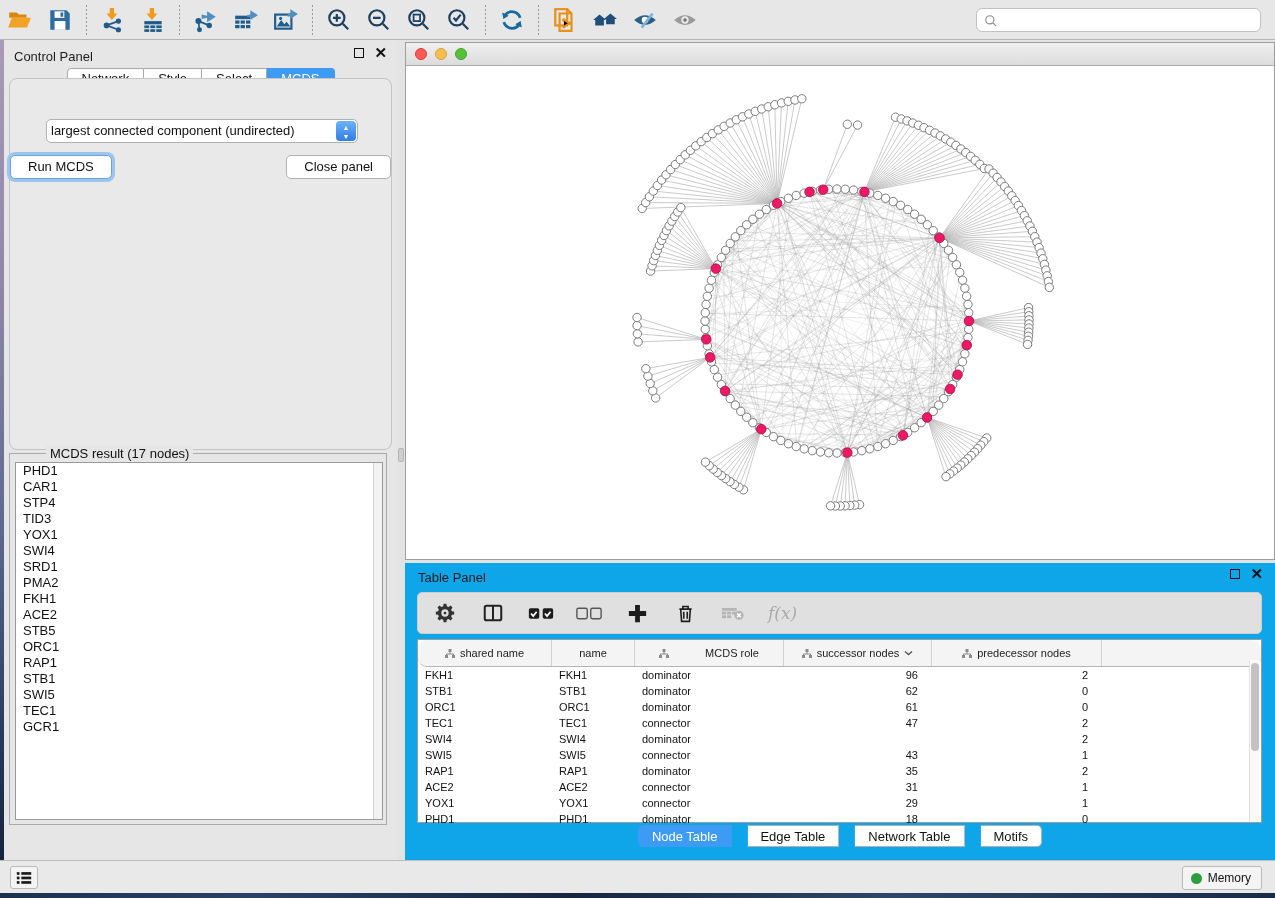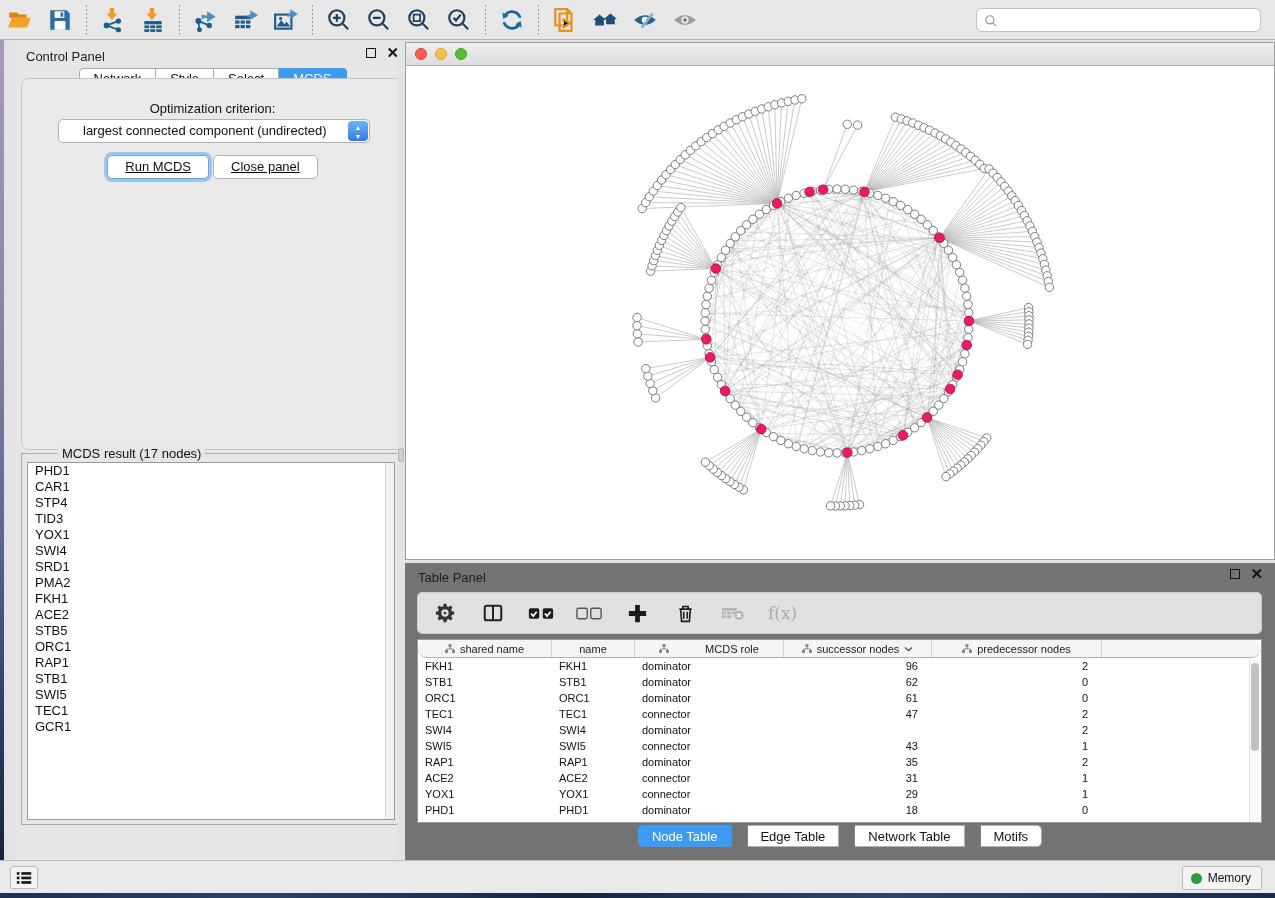--- a/index.html
+++ b/index.html
@@ -22,43 +22,43 @@
   .searchbox input { position:absolute; left:26px; top:1px; width:250px; height:20px;
     border:none; outline:none; font-size:12px; font-family:"Liberation Sans",sans-serif; background:transparent; }
   .searchbox svg { position:absolute; left:7px; top:5px; width:14px; height:14px; }
 
   
   .main { position:absolute; left:0; top:40px; width:1275px; height:820px; background:#e3e3e3; }
   .wallpaper-left { position:absolute; left:0; top:0; width:4px; height:820px;
     background:linear-gradient(#a89ab8, #8f86a8 30%, #5c6890 60%, #273a5e 85%, #16233c); }
 
   
-  .control-panel { position:absolute; left:16px; top:0; width:393px; height:820px; background:#e6e6e6; }
+  .control-panel { position:absolute; left:4px; top:0; width:393px; height:820px; background:#e6e6e6; }
   .panel-title { position:absolute; left:10px; top:9px; font-size:13px; color:#1d1d1d; }
   .panel-btns { position:absolute; right:10px; top:8px; display:flex; gap:10px; align-items:center; }
   .float-btn { width:10px; height:10px; border:1.5px solid #111; display:inline-block; }
   .close-btn { font-size:15px; font-weight:bold; color:#111; line-height:10px; }
 
   .ctab-group { position:absolute; left:50%; top:28px; transform:translateX(-50%); display:flex; }
   .ctab { height:21px; padding:0 14px; font-size:13px; line-height:20px; color:#111;
     background:#fff; border:1px solid #a9a9a9; border-left:none; }
   .ctab:first-child { border-left:1px solid #a9a9a9; border-radius:4px 0 0 4px; }
   .ctab:last-child { border-radius:0 4px 4px 0; }
   .ctab.active { background:#3e9bf4; border-color:#3e9bf4; color:#fff; }
 
   .inner-box { position:absolute; left:5px; top:38px; width:383px; height:372px;
     background:#e9e9e9; border:1px solid #c4c4c4; border-radius:8px; }
   .opt-label { position:absolute; width:100%; top:22px; text-align:center; font-size:13px; color:#111; }
   .dropdown { position:absolute; left:36px; top:40px; width:312px; height:24px; background:#fff;
     border:1px solid #b1b1b1; border-radius:5px; font-size:13px; line-height:22px;
-    padding-left:24px; color:#111; }
+    padding-left:4px; color:#111; }
   .dd-step { position:absolute; right:1px; top:1px; width:20px; height:20px; border-radius:4px;
     background:linear-gradient(#6eb3f9,#2f7de4); color:#fff; font-size:7px; line-height:9px;
     text-align:center; padding-top:2px; }
-  .btn-row { position:absolute; left:0; top:76px; width:100%; display:flex; justify-content:center; gap:4px;text-decoration:underline; }
+  .btn-row { position:absolute; left:0; top:76px; width:100%; display:flex; justify-content:space-between; gap:4px; }
   .mac-btn { height:24px; padding:0 17px; background:#fff; border:1px solid #b1b1b1; border-radius:5px;
     font-size:13px; line-height:22px; color:#111; }
   .mac-btn.focused { box-shadow:0 0 0 3px #9dc6ee; border-color:#6ba3d6; }
 
   .result-box { position:absolute; left:5px; top:413px; width:378px; height:372px;
     border:1px solid #aaa; background:#e6e6e6; }
   .result-title { position:absolute; left:8px; top:-8px; background:#e6e6e6; padding:0 4px;
     font-size:13px; color:#111;margin-left:28px; }
   .result-list { position:absolute; left:5px; top:8px; width:368px; height:358px; background:#fff;
     border:1px solid #9a9a9a; overflow:hidden; }
@@ -83,32 +83,32 @@
   .tl.green { background:#57c038; border:1px solid #3ea52a; }
   .net-title { position:absolute; width:100%; top:4px; text-align:center; font-size:13px; color:#222; }
   .net-canvas { position:absolute; left:0; top:23px; width:868px; height:493px; background:#fff; }
   .net-canvas svg { width:100%; height:100%; }
 
   
   .hsplit-handle { position:absolute; left:855px; top:551px; width:10px; height:7px;
     background:#d6d6d6; border:1px solid #bdbdbd; border-radius:1px; }
 
   
-  .table-panel { position:absolute; left:405px; top:523px; width:870px; height:297px; background:#737373; }
+  .table-panel { position:absolute; left:405px; top:523px; width:870px; height:297px; background:#0ea5e9; }
   .tp-title { position:absolute; left:13px; top:7px; font-size:13px; color:#1d1d1d; }
   .tp-btns { position:absolute; right:12px; top:6px; display:flex; gap:10px; align-items:center; }
   .tp-toolbar { position:absolute; left:12px; top:29px; width:845px; height:42px;
     background:#e0e0e0; border:1px solid #cdcdcd; border-radius:5px;
     display:flex; align-items:center; padding-left:14px; gap:22px; }
   .tpi { display:flex; align-items:center; justify-content:center; width:26px; height:26px; }
-  .fx-label { font-family:"DejaVu Serif", serif; font-size:17px; color:#a9a9a9; }
+  .fx-label { font-family:"DejaVu Serif", serif; font-style:italic; font-size:17px; color:#a9a9a9; }
 
   .data-table { position:absolute; left:12px; top:76px; width:845px; height:184px;
     background:#fff; border:1px solid #9c9c9c; }
-  .thead { display:flex; height:18px; background:#f4f4f4; border-bottom:1px solid #b5b5b5;border-radius:9px; }
+  .thead { display:flex; height:27px; background:#f4f4f4; border-bottom:1px solid #b5b5b5;border-radius:9px; }
   .th { display:flex; align-items:center; justify-content:center; gap:5px;
     font-size:11px; color:#222; border-right:1px solid #d2d2d2; }
   .trow { display:flex; height:16px; }
   .td { font-size:11px; color:#111; line-height:16px; white-space:nowrap; overflow:hidden; }
   .td.num { text-align:right; }
   .tbl-scroll { position:absolute; right:1px; top:20px; width:11px; height:162px; background:#fafafa;
     border-left:1px solid #e0e0e0; }
   .tbl-thumb { position:absolute; left:1px; top:3px; width:8px; height:88px;
     background:#c2c2c2; border-radius:4px; }
 
@@ -289,21 +289,20 @@
         <span class="float-btn"></span>
         <span class="close-btn">✕</span>
       </div>
       <div class="ctab-group">
           <div class="ctab">Network</div>
           <div class="ctab">Style</div>
           <div class="ctab">Select</div>
           <div class="ctab active">MCDS</div>
         </div>
       <div class="inner-box">
-        <div class="opt-label">Optimization criterion:</div>
         <div class="dropdown">
           <span>largest connected component (undirected)</span>
           <span class="dd-step">▲<br>▼</span>
         </div>
         <div class="btn-row">
           <button class="mac-btn focused">Run MCDS</button>
           <button class="mac-btn">Close panel</button>
         </div>
       </div>
       <div class="result-box">

